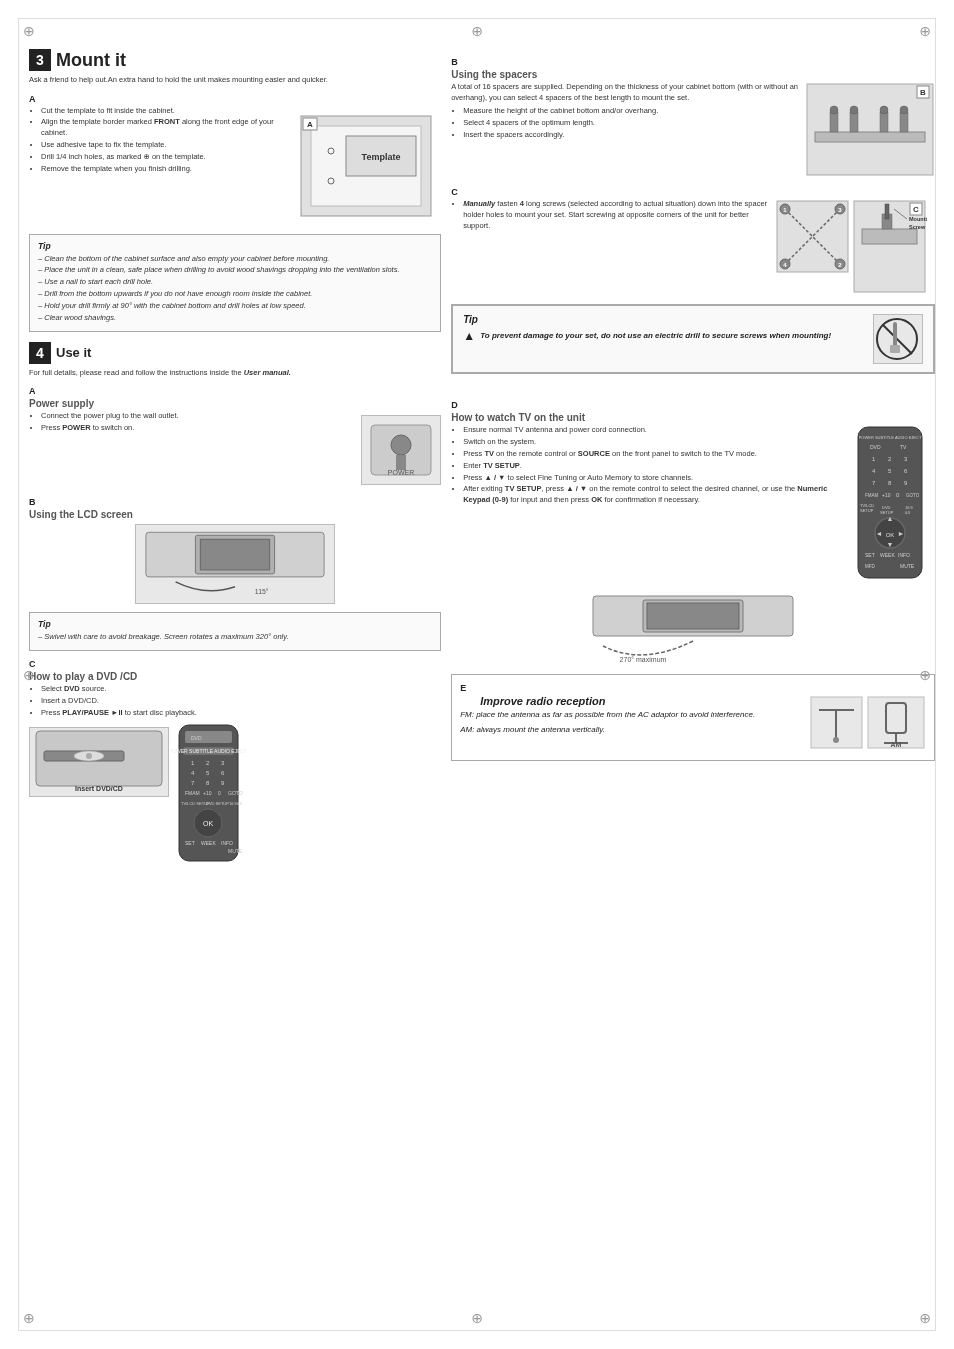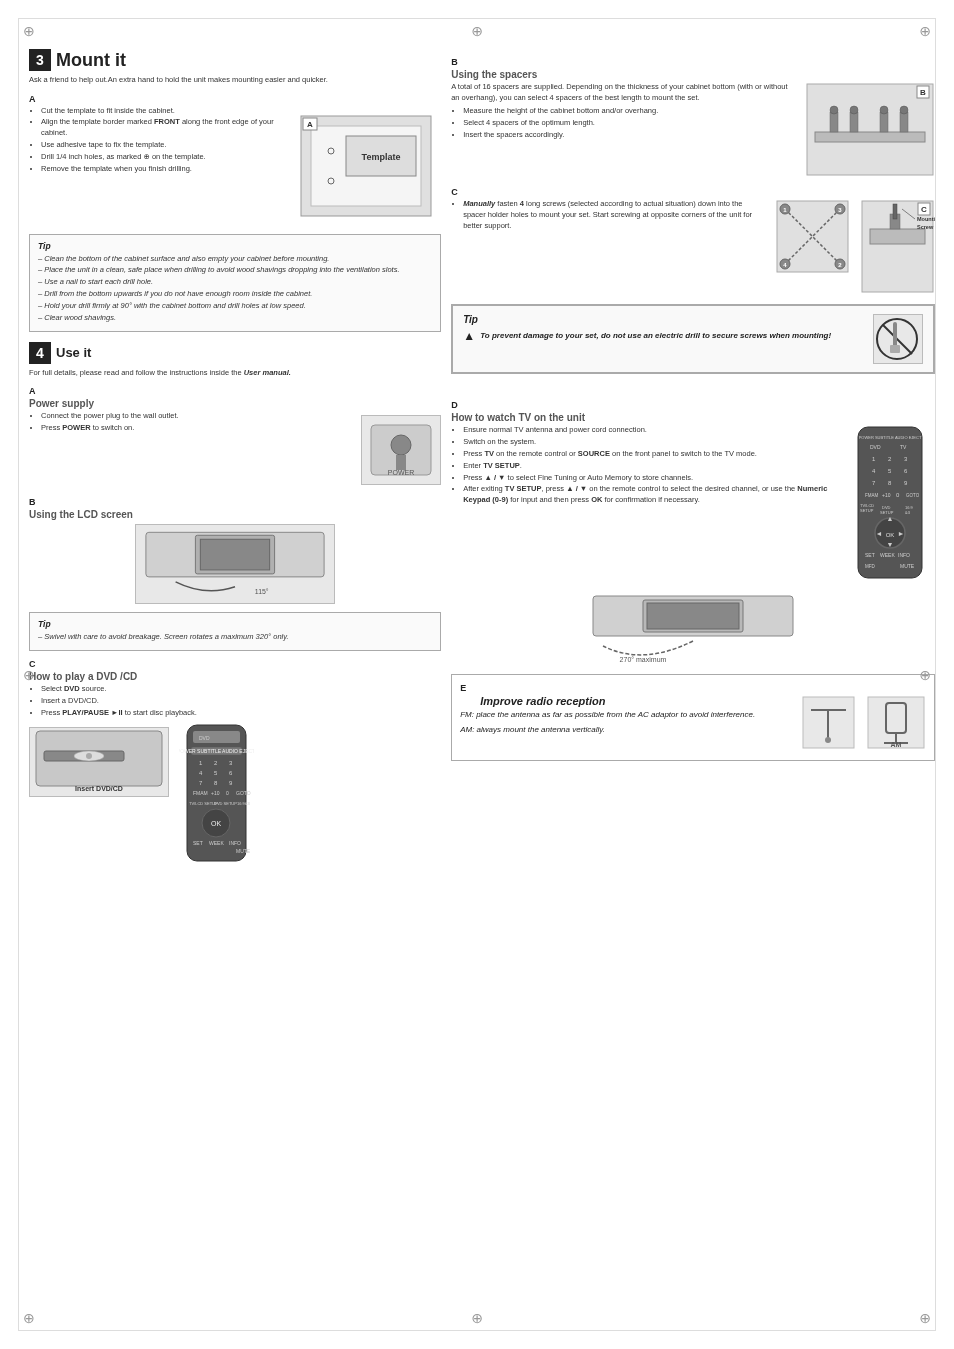--- a/index.html
+++ b/index.html
@@ -161,21 +161,21 @@
 
     .improve-radio-text {
       font-size: 8px;
       font-style: italic;
       margin-bottom: 2px;
     }
 
     
     .row {
       display: flex;
-      gap: 10px;
+      gap: 2px;
       align-items: flex-start;
     }
 
     .flex-grow {
       flex: 1;
     }
 
     
     .dvd-insert-area {
       width: 100%;

